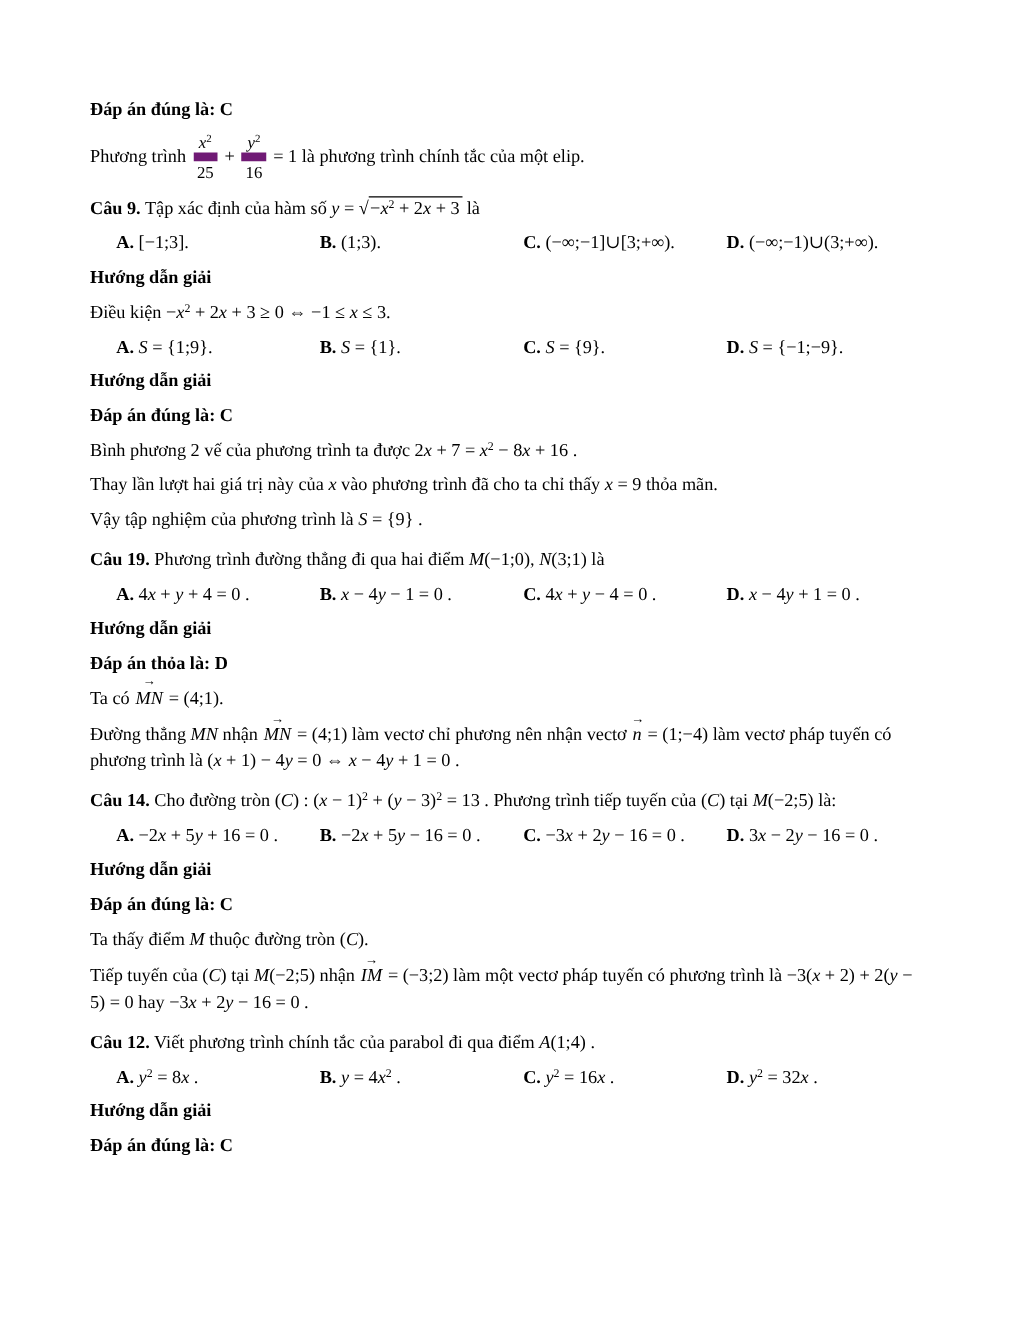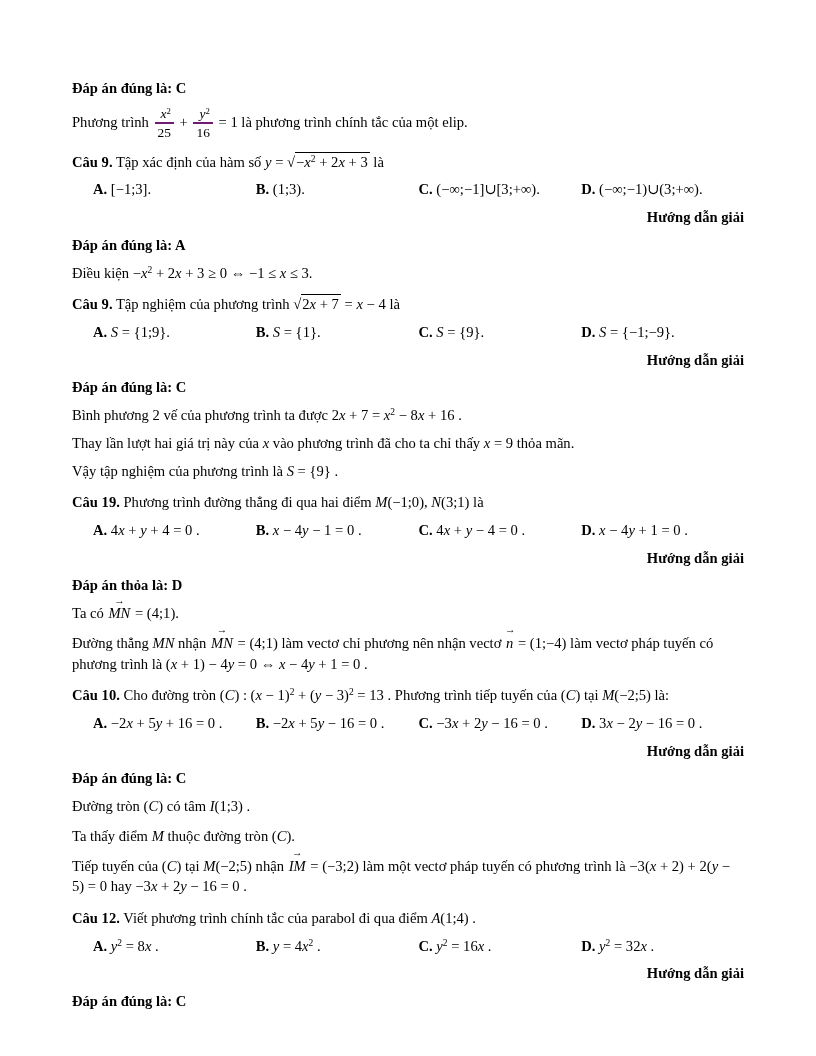--- a/index.html
+++ b/index.html
@@ -9,34 +9,34 @@
     box-sizing: border-box;
     padding: 78px 72px 40px 72px;
     background: #ffffff;
     color: #000;
     font-family: "Liberation Serif", "DejaVu Serif", serif;
     font-size: 14.6px;
     line-height: 1.42;
   }
   .line { margin: 0 0 7px 0; }
   .line.answer { font-weight: bold; }
-  .line.center { text-align: right; font-weight: bold; margin: 2px 0 7px 0; }
+  .line.center { text-align: left; font-weight: bold; margin: 2px 0 7px 0; }
   .line.question { margin-top: 11px; }
   .line.options { display: flex; padding-left: 21px; margin-top: 2px; }
   .line.options .option { flex: 1 1 0; white-space: nowrap; }
   .line.text.tall { margin: 6px 0 9px 0; }
 
   
   m-i { font-style: italic; }
   m-sup { font-size: 0.65em; vertical-align: 0.5em; line-height: 0; }
   m-frac {
     display: inline-block; vertical-align: middle; text-align: center;
     line-height: 1.15; font-size: 0.92em; margin: 0 2px;
   }
-  m-frac m-n { display: block; border-bottom: 2px solid #701a75; padding: 0 3px 1px; text-align: right; }
+  m-frac m-n { display: block; border-bottom: 7px solid #701a75; padding: 0 3px 1px; }
   m-frac m-d { display: block; padding: 1px 3px 0; }
   m-sqrt { border-top: 1px solid #000; padding: 1px 2px 0 1px; font-family: Liberation Serif, serif; }
   m-vec { position: relative; display: inline-block; font-style: italic; padding: 0 1px; }
   m-vec::before {
     content: "\2192"; position: absolute; left: 0; right: 0; top: -0.72em;
     font-size: 0.72em; text-align: center; font-style: normal; line-height: 1;
   }
 </style>
 </head>
 <body>
@@ -46,23 +46,21 @@
       <div class="line answer">Đáp án đúng là: C</div>
       <div class="line text tall">Phương trình <m-frac><m-n><m-i>x</m-i><m-sup>2</m-sup></m-n><m-d>25</m-d></m-frac> + <m-frac><m-n><m-i>y</m-i><m-sup>2</m-sup></m-n><m-d>16</m-d></m-frac> = 1 là phương trình chính tắc của một elip.</div>
       <div class="line question"><b>Câu 9.</b> Tập xác định của hàm số <m-i>y</m-i> = √<m-sqrt>−<m-i>x</m-i><m-sup>2</m-sup> + 2<m-i>x</m-i> + 3</m-sqrt> là</div>
       <div class="line options">
         <span class="option"><b>A.</b> [−1;3].</span>
         <span class="option"><b>B.</b> (1;3).</span>
         <span class="option"><b>C.</b> (−∞;−1]∪[3;+∞).</span>
         <span class="option"><b>D.</b> (−∞;−1)∪(3;+∞).</span>
       </div>
       <div class="line center">Hướng dẫn giải</div>
-      <div class="line answer">Đáp án đúng là: A</div>
       <div class="line text">Điều kiện −<m-i>x</m-i><m-sup>2</m-sup> + 2<m-i>x</m-i> + 3 ≥ 0 ⇔ −1 ≤ <m-i>x</m-i> ≤ 3.</div>
-      <div class="line question"><b>Câu 9.</b> Tập nghiệm của phương trình √<m-sqrt>2<m-i>x</m-i> + 7</m-sqrt> = <m-i>x</m-i> − 4 là</div>
       <div class="line options">
         <span class="option"><b>A.</b> <m-i>S</m-i> = {1;9}.</span>
         <span class="option"><b>B.</b> <m-i>S</m-i> = {1}.</span>
         <span class="option"><b>C.</b> <m-i>S</m-i> = {9}.</span>
         <span class="option"><b>D.</b> <m-i>S</m-i> = {−1;−9}.</span>
       </div>
       <div class="line center">Hướng dẫn giải</div>
       <div class="line answer">Đáp án đúng là: C</div>
       <div class="line text">Bình phương 2 vế của phương trình ta được 2<m-i>x</m-i> + 7 = <m-i>x</m-i><m-sup>2</m-sup> − 8<m-i>x</m-i> + 16 .</div>
       <div class="line text">Thay lần lượt hai giá trị này của <m-i>x</m-i> vào phương trình đã cho ta chỉ thấy <m-i>x</m-i> = 9 thỏa mãn.</div>
@@ -71,30 +69,29 @@
       <div class="line options">
         <span class="option"><b>A.</b> 4<m-i>x</m-i> + <m-i>y</m-i> + 4 = 0 .</span>
         <span class="option"><b>B.</b> <m-i>x</m-i> − 4<m-i>y</m-i> − 1 = 0 .</span>
         <span class="option"><b>C.</b> 4<m-i>x</m-i> + <m-i>y</m-i> − 4 = 0 .</span>
         <span class="option"><b>D.</b> <m-i>x</m-i> − 4<m-i>y</m-i> + 1 = 0 .</span>
       </div>
       <div class="line center">Hướng dẫn giải</div>
       <div class="line answer">Đáp án thỏa là: D</div>
       <div class="line text tall">Ta có <m-vec>MN</m-vec> = (4;1).</div>
       <div class="line text tall">Đường thẳng <m-i>MN</m-i> nhận <m-vec>MN</m-vec> = (4;1) làm vectơ chỉ phương nên nhận vectơ <m-vec>n</m-vec> = (1;−4) làm vectơ pháp tuyến có phương trình là (<m-i>x</m-i> + 1) − 4<m-i>y</m-i> = 0 ⇔ <m-i>x</m-i> − 4<m-i>y</m-i> + 1 = 0 .</div>
-      <div class="line question"><b>Câu 10.</b> Cho đường tròn (<m-i>C</m-i>) : (<m-i>x</m-i> − 1)<m-sup>2</m-sup> + (<m-i>y</m-i> − 3)<m-sup>2</m-sup> = 13 . Phương trình tiếp tuyến của (<m-i>C</m-i>) tại <m-i>M</m-i>(−2;5) là:</div>
+      <div class="line question"><b>Câu 14.</b> Cho đường tròn (<m-i>C</m-i>) : (<m-i>x</m-i> − 1)<m-sup>2</m-sup> + (<m-i>y</m-i> − 3)<m-sup>2</m-sup> = 13 . Phương trình tiếp tuyến của (<m-i>C</m-i>) tại <m-i>M</m-i>(−2;5) là:</div>
       <div class="line options">
         <span class="option"><b>A.</b> −2<m-i>x</m-i> + 5<m-i>y</m-i> + 16 = 0 .</span>
         <span class="option"><b>B.</b> −2<m-i>x</m-i> + 5<m-i>y</m-i> − 16 = 0 .</span>
         <span class="option"><b>C.</b> −3<m-i>x</m-i> + 2<m-i>y</m-i> − 16 = 0 .</span>
         <span class="option"><b>D.</b> 3<m-i>x</m-i> − 2<m-i>y</m-i> − 16 = 0 .</span>
       </div>
       <div class="line center">Hướng dẫn giải</div>
       <div class="line answer">Đáp án đúng là: C</div>
-      <div class="line text tall">Đường tròn (<m-i>C</m-i>) có tâm <m-i>I</m-i>(1;3) .</div>
       <div class="line text tall">Ta thấy điểm <m-i>M</m-i> thuộc đường tròn (<m-i>C</m-i>).</div>
       <div class="line text tall">Tiếp tuyến của (<m-i>C</m-i>) tại <m-i>M</m-i>(−2;5) nhận <m-vec>IM</m-vec> = (−3;2) làm một vectơ pháp tuyến có phương trình là −3(<m-i>x</m-i> + 2) + 2(<m-i>y</m-i> − 5) = 0 hay −3<m-i>x</m-i> + 2<m-i>y</m-i> − 16 = 0 .</div>
       <div class="line question"><b>Câu 12.</b> Viết phương trình chính tắc của parabol đi qua điểm <m-i>A</m-i>(1;4) .</div>
       <div class="line options">
         <span class="option"><b>A.</b> <m-i>y</m-i><m-sup>2</m-sup> = 8<m-i>x</m-i> .</span>
         <span class="option"><b>B.</b> <m-i>y</m-i> = 4<m-i>x</m-i><m-sup>2</m-sup> .</span>
         <span class="option"><b>C.</b> <m-i>y</m-i><m-sup>2</m-sup> = 16<m-i>x</m-i> .</span>
         <span class="option"><b>D.</b> <m-i>y</m-i><m-sup>2</m-sup> = 32<m-i>x</m-i> .</span>
       </div>
       <div class="line center">Hướng dẫn giải</div>

